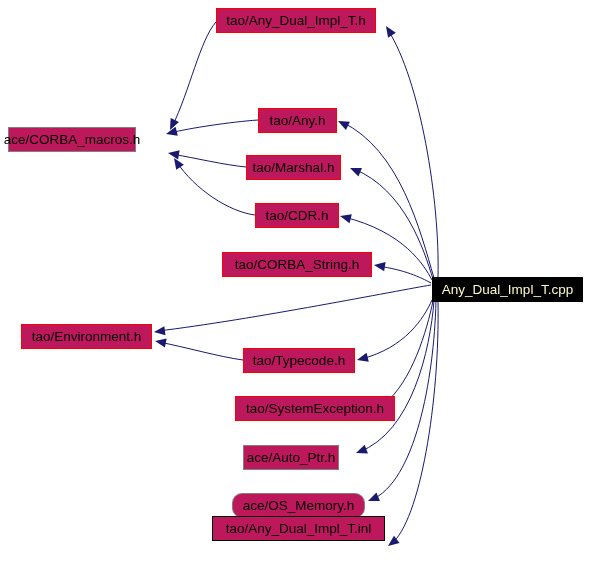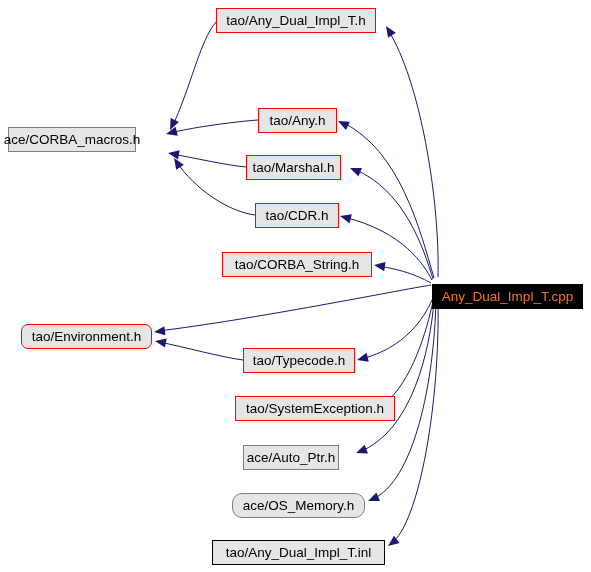--- a/index.html
+++ b/index.html
@@ -24,39 +24,38 @@
     width: 591px;
     height: 572px;
     pointer-events: none;
   }
   .node {
     position: absolute;
     box-sizing: border-box;
     display: flex;
     align-items: center;
     justify-content: center;
-    background: #e5e5e5;
+    background: #be185d;
     border: 1px solid #808080;
     font-size: 13.5px;
     line-height: 1;
     color: #000000;
     white-space: nowrap;
     letter-spacing: 0px;
   }
   .node.red {
     border-color: #ff0000;
   }
   .node.black {
     border-color: #000000;
   }
   .node.current {
     background: #000000;
     border-color: #000000;
-    color: #f97316;
-    margin-top: 7px;
+    color: #fef9c3;
   }
   .node-label {
     pointer-events: none;
   }
 </style>
 </head>
 <body>
 
 <div id="graph-canvas">
   <svg id="edge-layer" width="591" height="572" viewBox="0 0 591 572">
@@ -140,32 +139,32 @@
       </div>
       <div class="node red" style="left: 255px; top: 203px; width: 84px; height: 25px;">
         <span class="node-label">tao/CDR.h</span>
       </div>
       <div class="node red" style="left: 222px; top: 252px; width: 150px; height: 25px;">
         <span class="node-label">tao/CORBA_String.h</span>
       </div>
       <div class="node current" style="left: 432px; top: 277px; width: 151px; height: 25px;">
         <span class="node-label">Any_Dual_Impl_T.cpp</span>
       </div>
-      <div class="node red" style="left: 21px; top: 324px; width: 131px; height: 25px; border-radius: 7px;">
+      <div class="node red" style="left: 21px; top: 324px; width: 131px; height: 25px;">
         <span class="node-label">tao/Environment.h</span>
       </div>
       <div class="node red" style="left: 243px; top: 348px; width: 112px; height: 25px;">
         <span class="node-label">tao/Typecode.h</span>
       </div>
       <div class="node red" style="left: 218px; top: 396px; width: 160px; height: 25px; margin-left: 17px;">
         <span class="node-label">tao/SystemException.h</span>
       </div>
       <div class="node " style="left: 243px; top: 445px; width: 96px; height: 25px;">
         <span class="node-label">ace/Auto_Ptr.h</span>
       </div>
       <div class="node " style="left: 232px; top: 493px; width: 133px; height: 25px; border-radius: 10px;">
         <span class="node-label">ace/OS_Memory.h</span>
       </div>
-      <div class="node black" style="left: 212px; top: 540px; width: 173px; height: 25px;">
+      <div class="node black" style="left: 212px; top: 516px; width: 173px; height: 25px;">
         <span class="node-label">tao/Any_Dual_Impl_T.inl</span>
       </div>
     </div>
 </div>
 
 </body></html>

